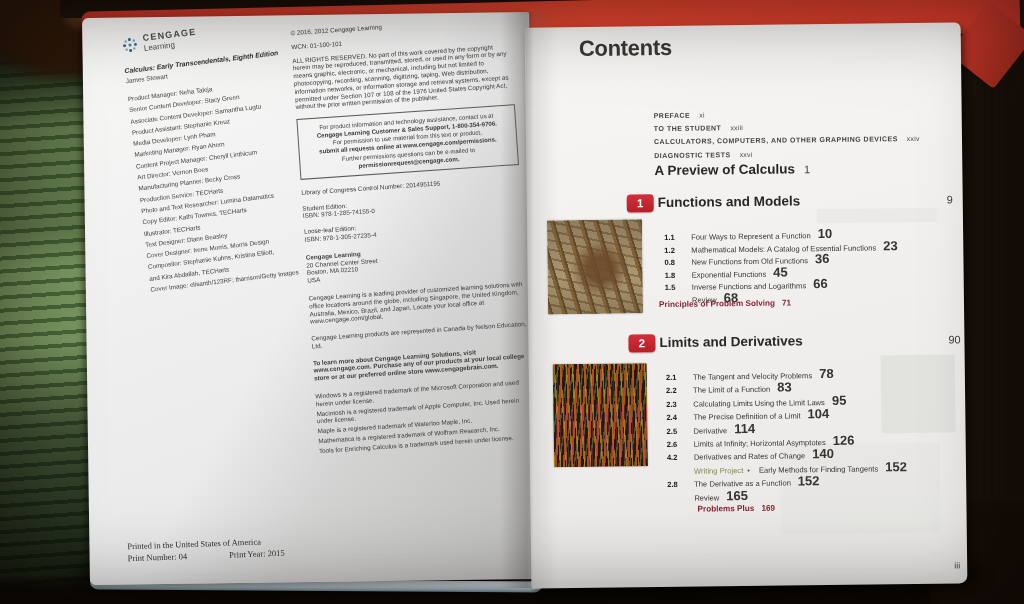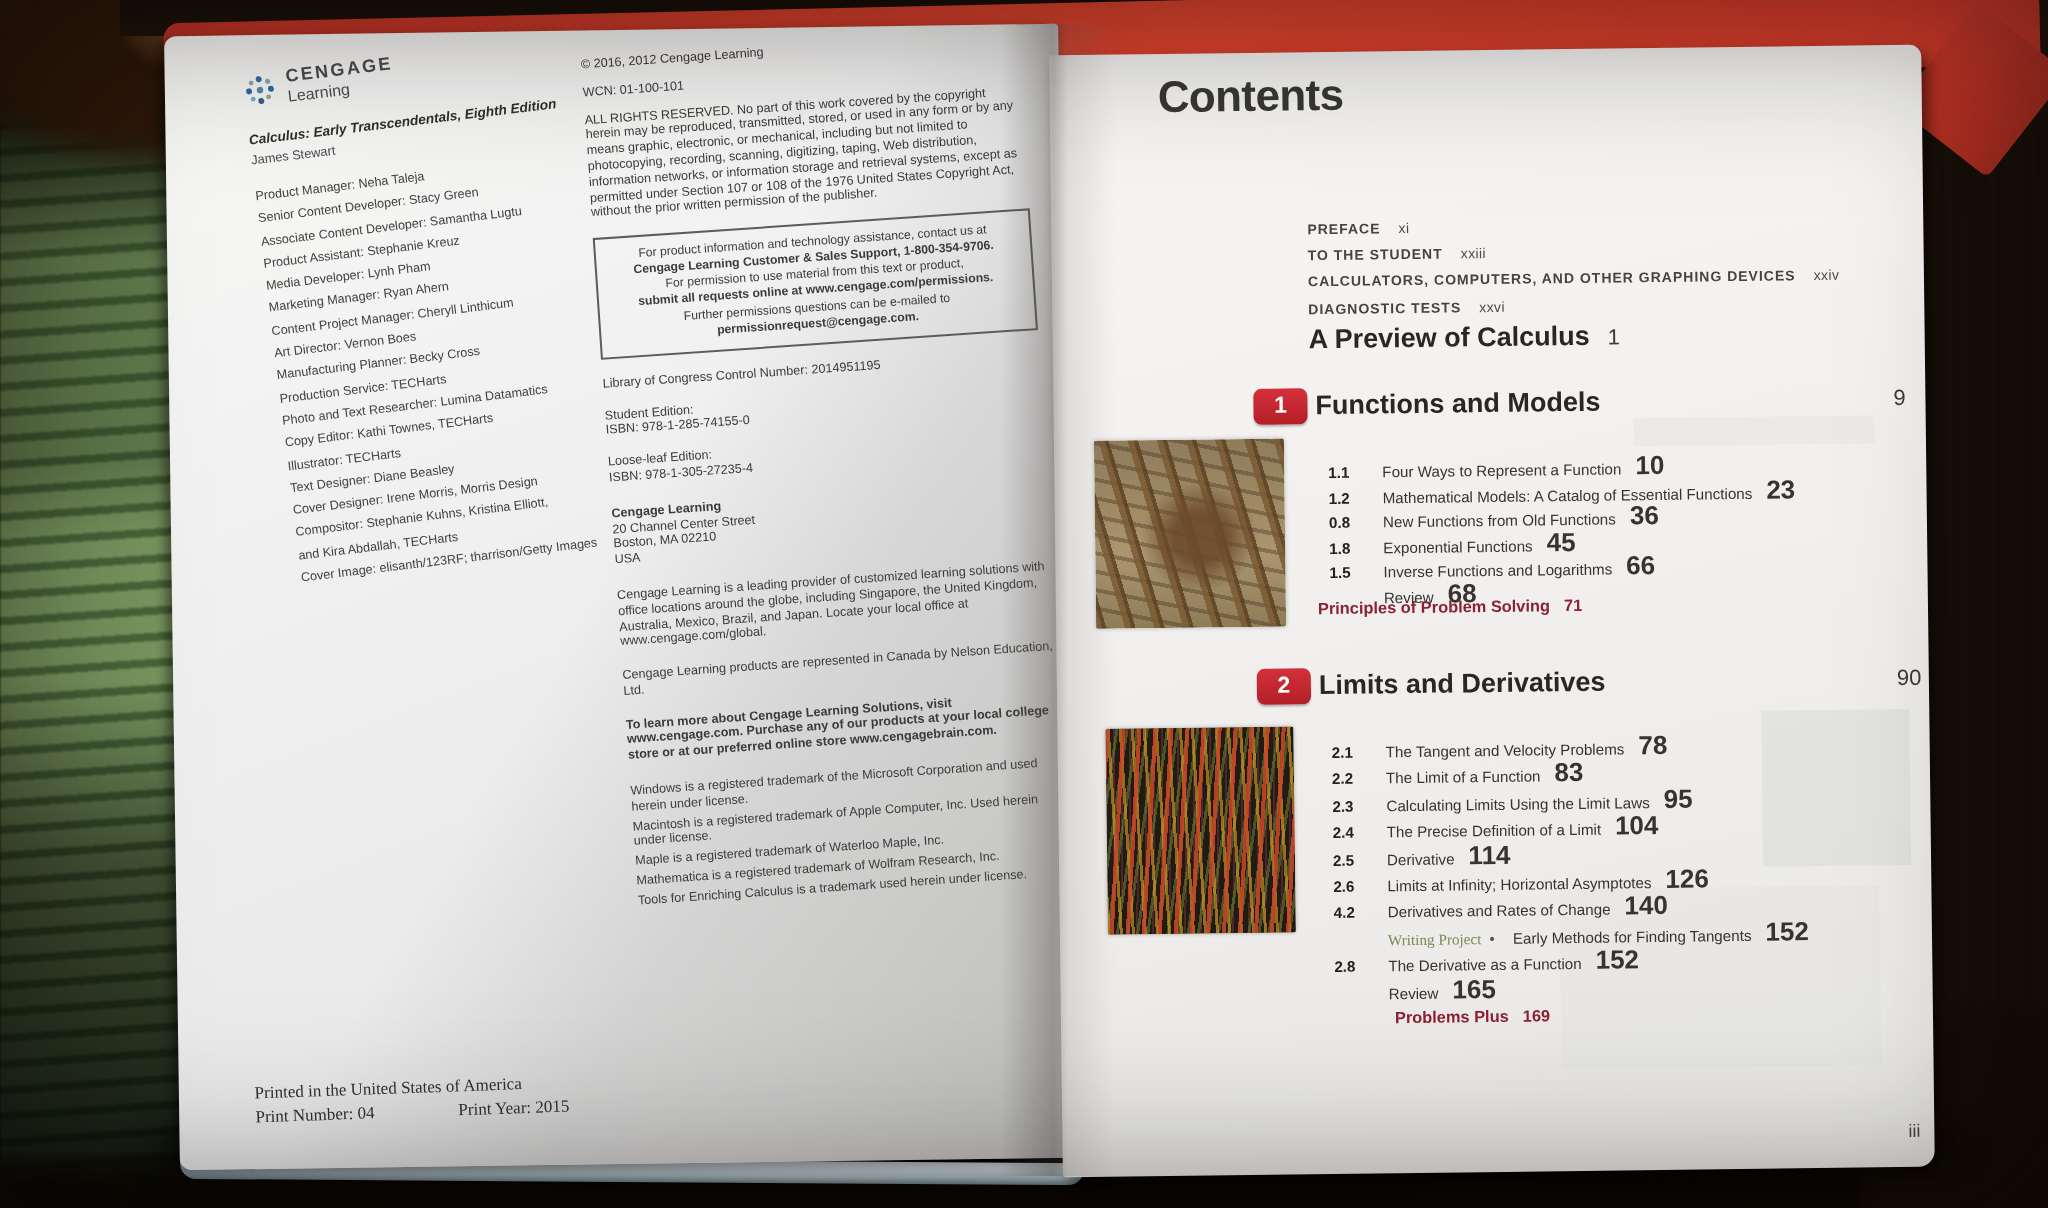--- a/index.html
+++ b/index.html
@@ -119,21 +119,21 @@
       repeating-linear-gradient(99deg,rgba(110,130,45,.55) 0 1.5px,rgba(0,0,0,0) 1.5px 5px),
       repeating-linear-gradient(91deg,rgba(180,60,110,.3) 0 1px,rgba(0,0,0,0) 1px 4px),
       #201c13;}
   .sections{position:absolute;left:137px;top:32px;}
   .sec-row{white-space:nowrap;}
   .ch1 .sec-row{height:12.6px;} .ch2 .sec-row{height:13.4px;}
   .sec-num{display:inline-block;width:22px;font-weight:bold;color:#222120;font-size:7.6px;}
   .sec-title{font-size:7.6px;color:#35342f;margin-left:5px;}
   .sec-page{font-size:13px;color:#35342f;margin-left:7px;font-weight:bold;}
   .sec-review .sec-title{margin-left:27px;}
-  .proj-label{font-size:7.6px;color:#7d8950;margin-left:27px;font-family:Liberation Serif, serif;}
+  .proj-label{font-size:7.6px;color:#7d8950;margin-left:27px;}
   .proj-sep{font-size:7.6px;color:#55544e;margin:0 4px;}
   .extra-row{position:absolute;left:131px;font-size:8.2px;font-weight:bold;color:#8c2133;white-space:nowrap;}
   .ch1 .extra-row{top:106px;} .ch2 .extra-row{top:171px;margin-left:36px;}
   .extra-page{margin-left:7px;}
   .folio{position:absolute;left:423px;top:538px;font-size:9px;color:#46453f;}
   .bleed{position:absolute;background:#d9dad6;pointer-events:none;}
   .bleed-a{left:352px;top:332px;width:74px;height:78px;opacity:.55;}
   .bleed-b{left:250px;top:420px;width:160px;height:90px;opacity:.22;}
   .bleed-c{left:290px;top:185px;width:120px;height:14px;opacity:.3;}
 </style>

